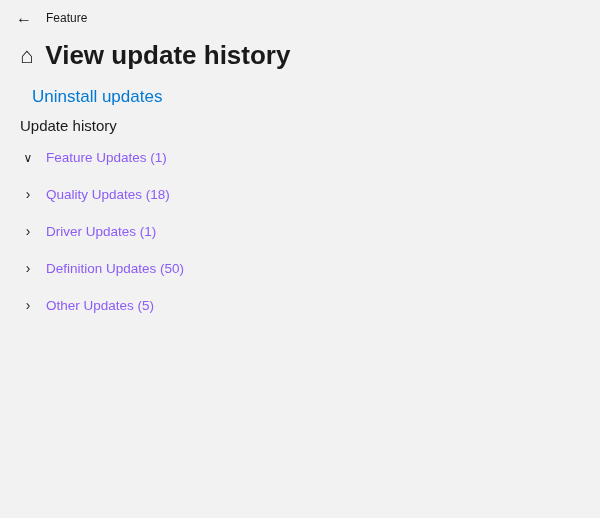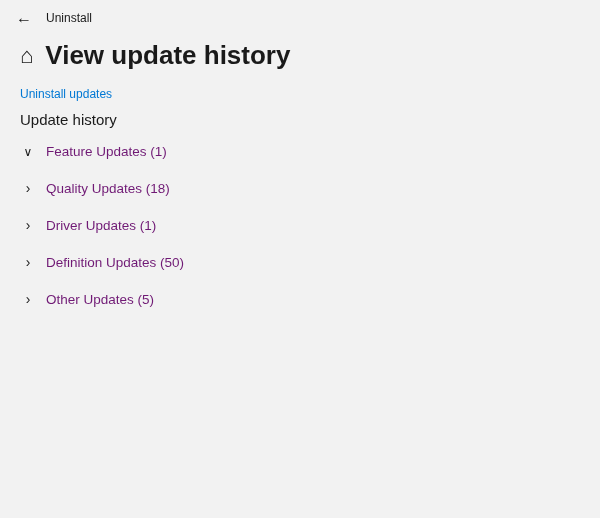--- a/index.html
+++ b/index.html
@@ -67,25 +67,26 @@
       display: flex;
       align-items: center;
     }
     .page-title {
       font-size: 26px;
       font-weight: 700;
       color: #1a1a1a;
     }
     .link {
       color: #0078d4;
-      font-size: 12px;
+      font-size: 17px;
       cursor: pointer;
       text-decoration: none;
       display: block;
       margin-bottom: 10px;
+      margin-left: 12px;
     }
     .section-title {
       font-size: 15px;
       font-weight: 400;
       color: #1a1a1a;
       margin-top: 10px;
       margin-bottom: 10px;
     }
     .update-group {
       margin-bottom: 6px;
@@ -99,21 +100,21 @@
     .chevron {
       font-size: 12px;
       color: #1a1a1a;
       margin-right: 10px;
       width: 16px;
       display: inline-block;
       text-align: center;
     }
     .group-label {
       font-size: 13.5px;
-      color: #701a75;
+      color: #8b5cf6;
     }
     .group-expanded .group-content {
       display: block;
     }
     .group-content {
       padding-left: 42px;
       padding-bottom: 8px;
     }
     .update-name {
       font-size: 13px;
@@ -139,21 +140,21 @@
   </style>
 </head>
 <body>
 
 <div class="window">
 
   <div class="title-bar">
     <div class="back-btn">
       <span class="back-arrow">←</span>
     </div>
-    <span class="title-bar-text">Uninstall</span>
+    <span class="title-bar-text">Feature</span>
   </div>
 
   <div class="content">
 
     <div class="page-header">
       <span class="home-icon">⌂</span>
       <h1 class="page-title">View update history</h1>
     </div>
 
     <a class="link" href="#">Uninstall updates</a>

